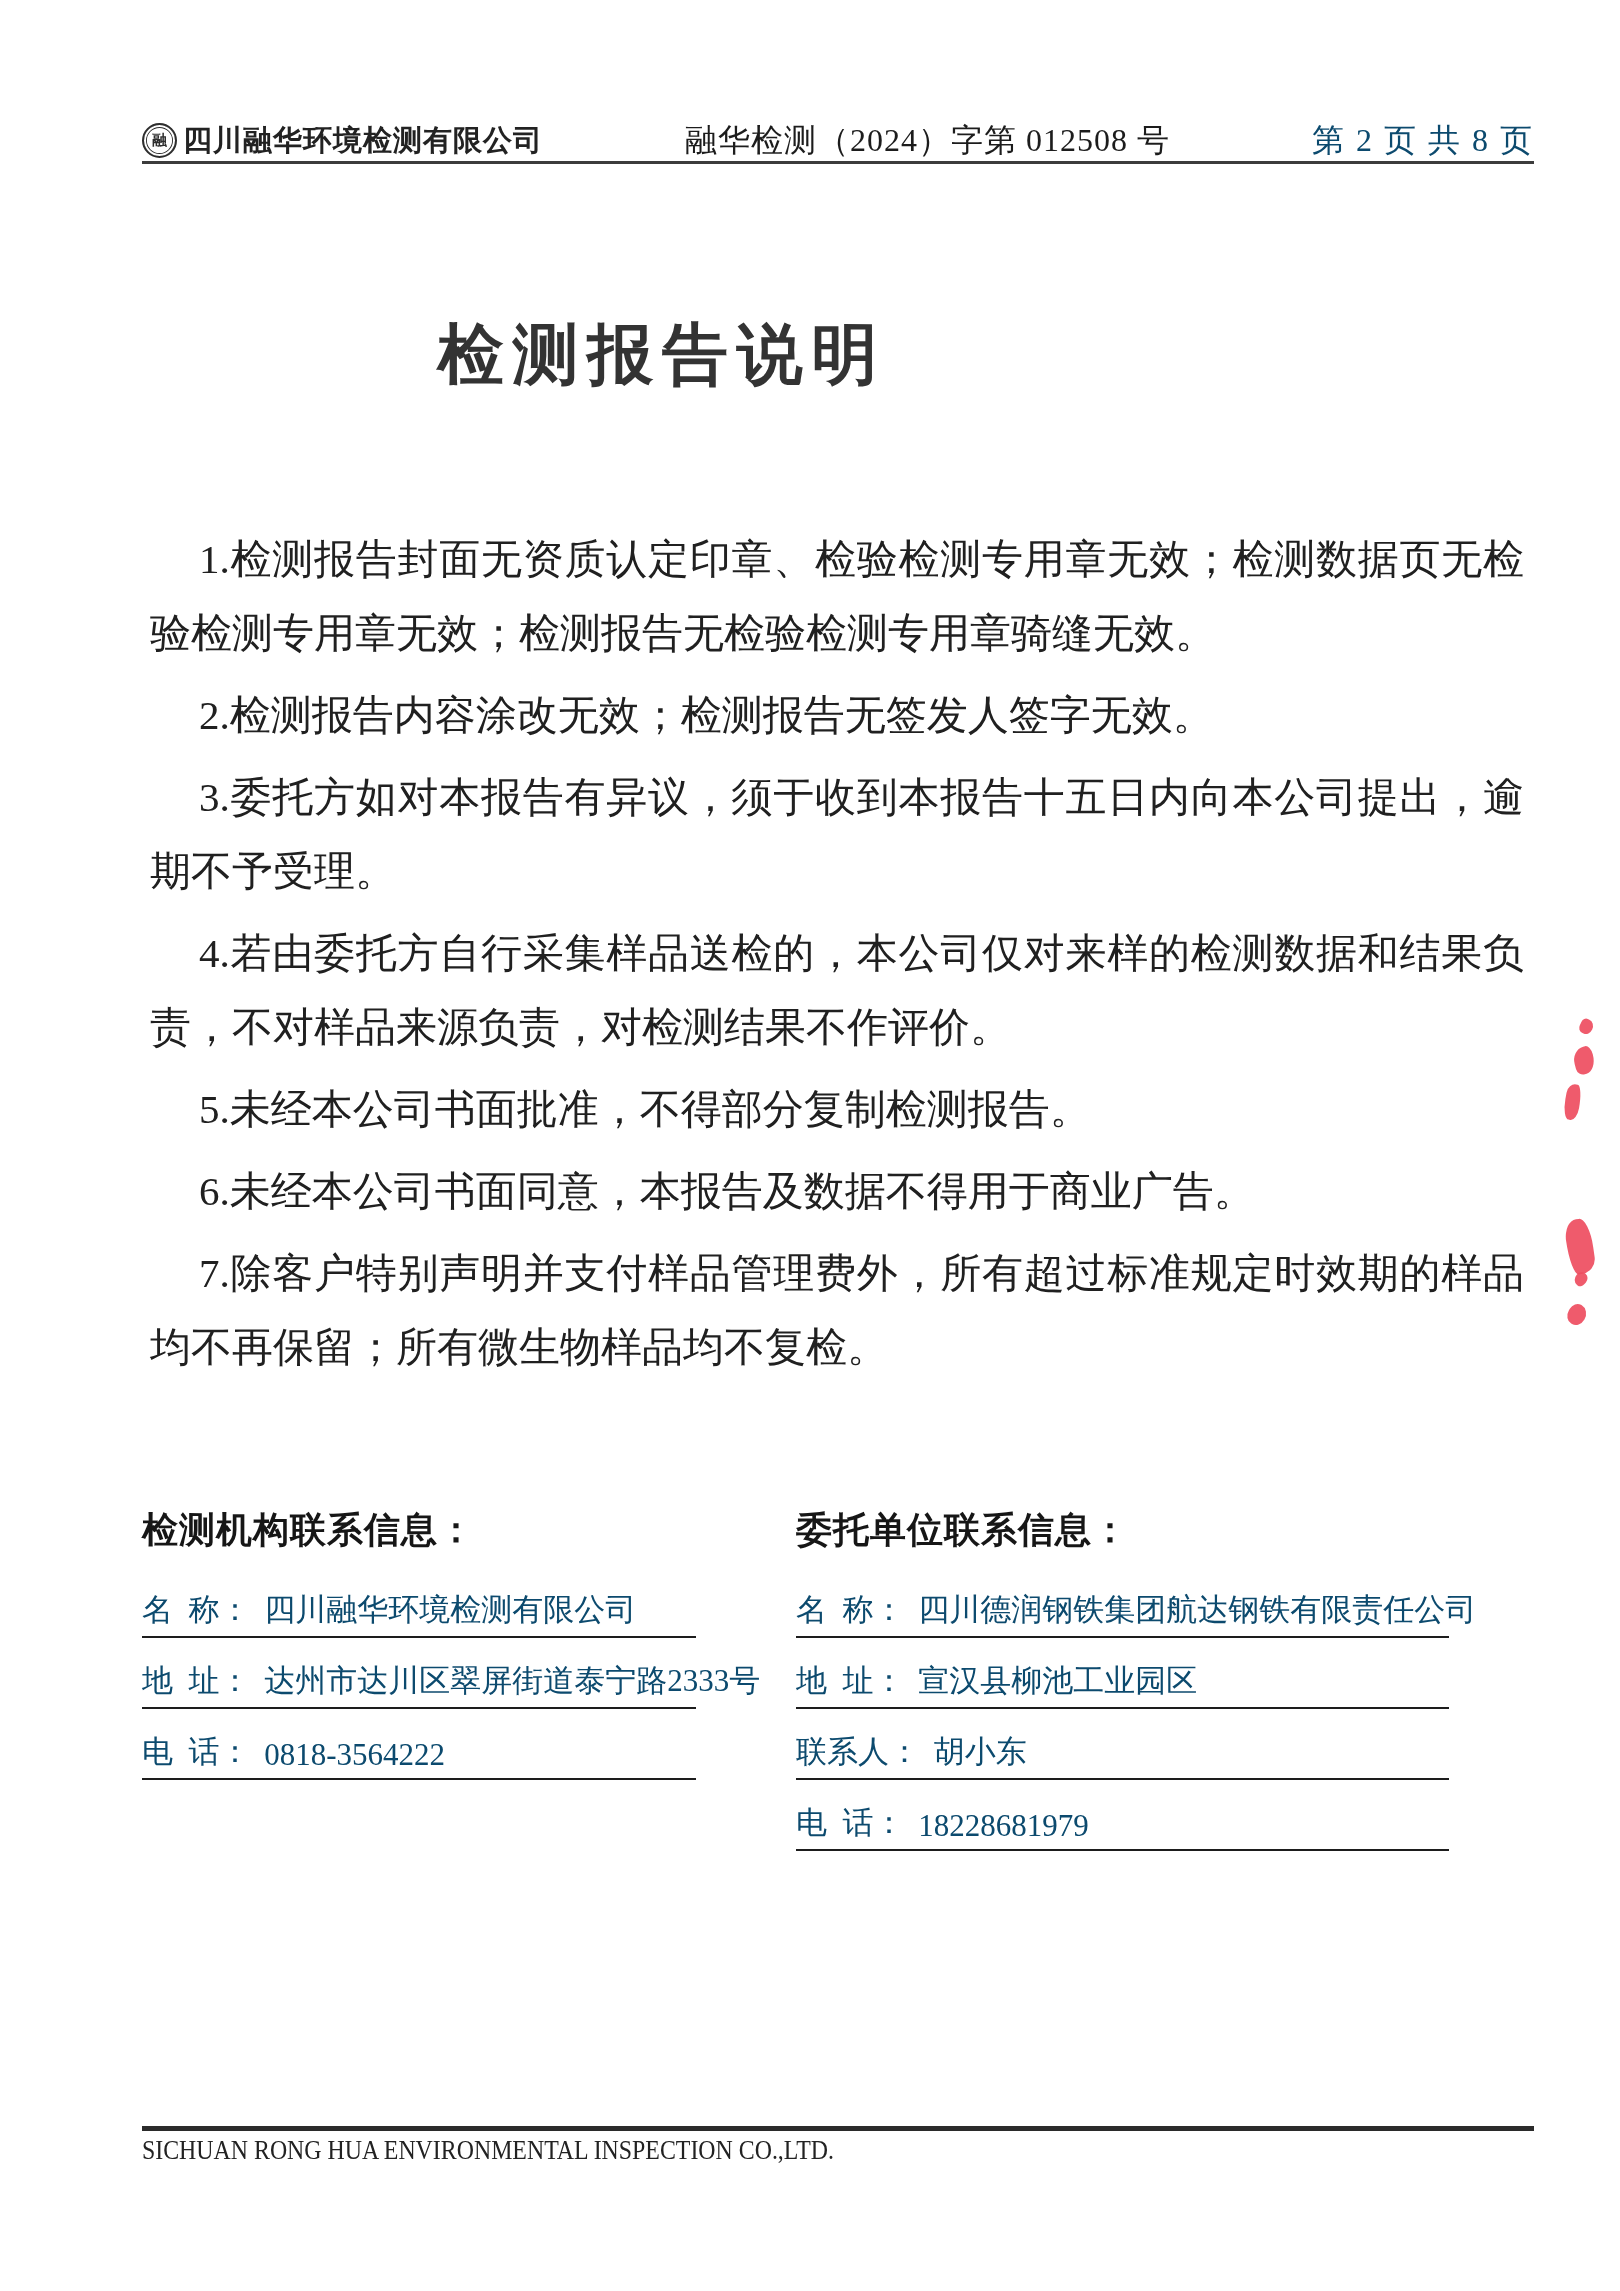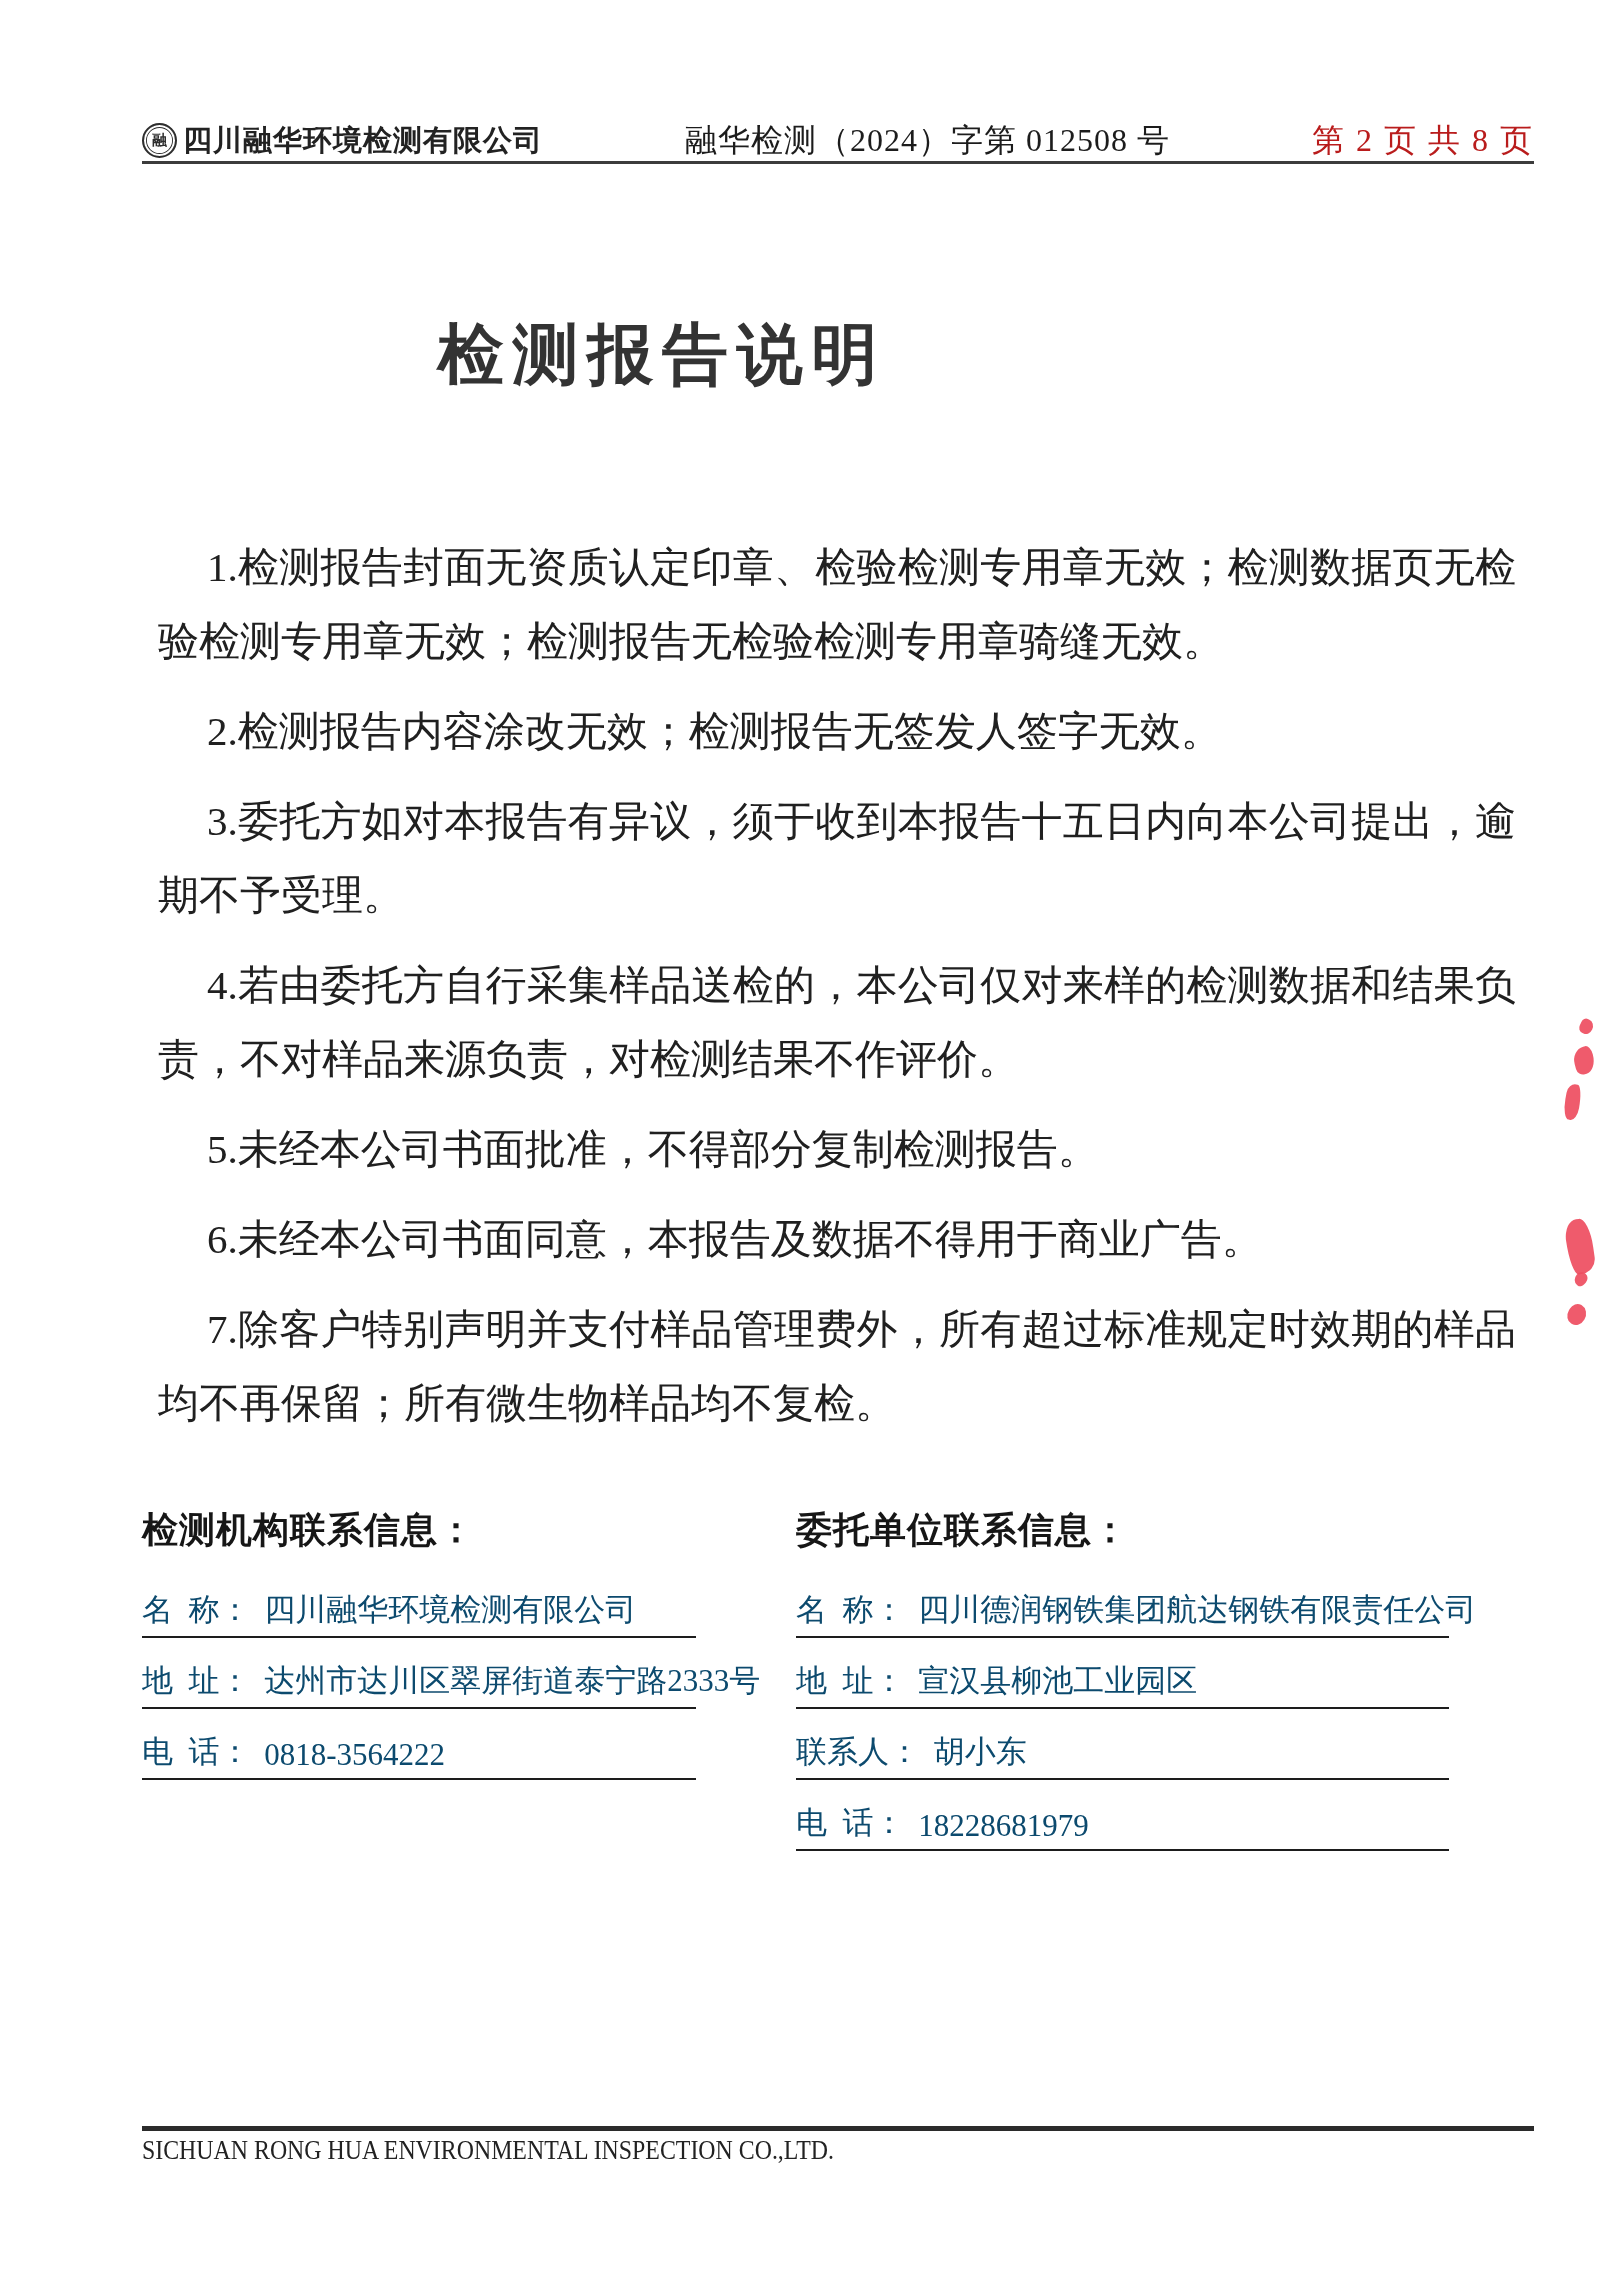--- a/index.html
+++ b/index.html
@@ -22,38 +22,38 @@
     display:inline-flex; align-items:center; justify-content:center;
     font-size:14.7px; font-weight:bold; color:#2e2e2e; flex:0 0 auto;
     box-shadow: inset 0 0 0 2px #ffffff, inset 0 0 0 2.9px #2e2e2e;
     font-family:"Liberation Sans","DejaVu Sans",sans-serif;
   }
   .company-name {
     font-family:"Liberation Sans","DejaVu Sans",sans-serif;
     font-size:29px; font-weight:700; letter-spacing:1px; color:#222;
   }
   .doc-number { font-size:32px; color:#1c1c1c; letter-spacing:1px; }
-  .page-info  { font-size:32px; color:#b91c1c; letter-spacing:2px; }
+  .page-info  { font-size:32px; color:#0c4a6e; letter-spacing:2px; }
   .header-rule {
     position:absolute; left:142px; top:161px; width:1392px; height:2.9px;
     background:#3c3c3c;
   }
 
   
   .title {
     position:absolute; left:0; top:310px; width:1324px; text-align:center;
     font-size:66px; font-weight:700; letter-spacing:8.8px; color:#333;
   }
 
   
   .notes {
     position:absolute; left:142px; top:514px; width:1390px;
     font-size:41px; line-height:74px; text-align:justify; color:#202020;
   }
-  .notes p { margin:16px; text-indent:49px; }
+  .notes p { margin:8px; text-indent:49px; }
 
   
   .contact-col { position:absolute; top:1506px; }
   .contact-col.left  { left:142px; width:554px; }
   .contact-col.right { left:796px; width:653px; }
   .contact-heading {
     font-family:Liberation Serif, serif;
     font-size:36px; font-weight:700; color:#161616; letter-spacing:1px;
     height:61px;
   }

